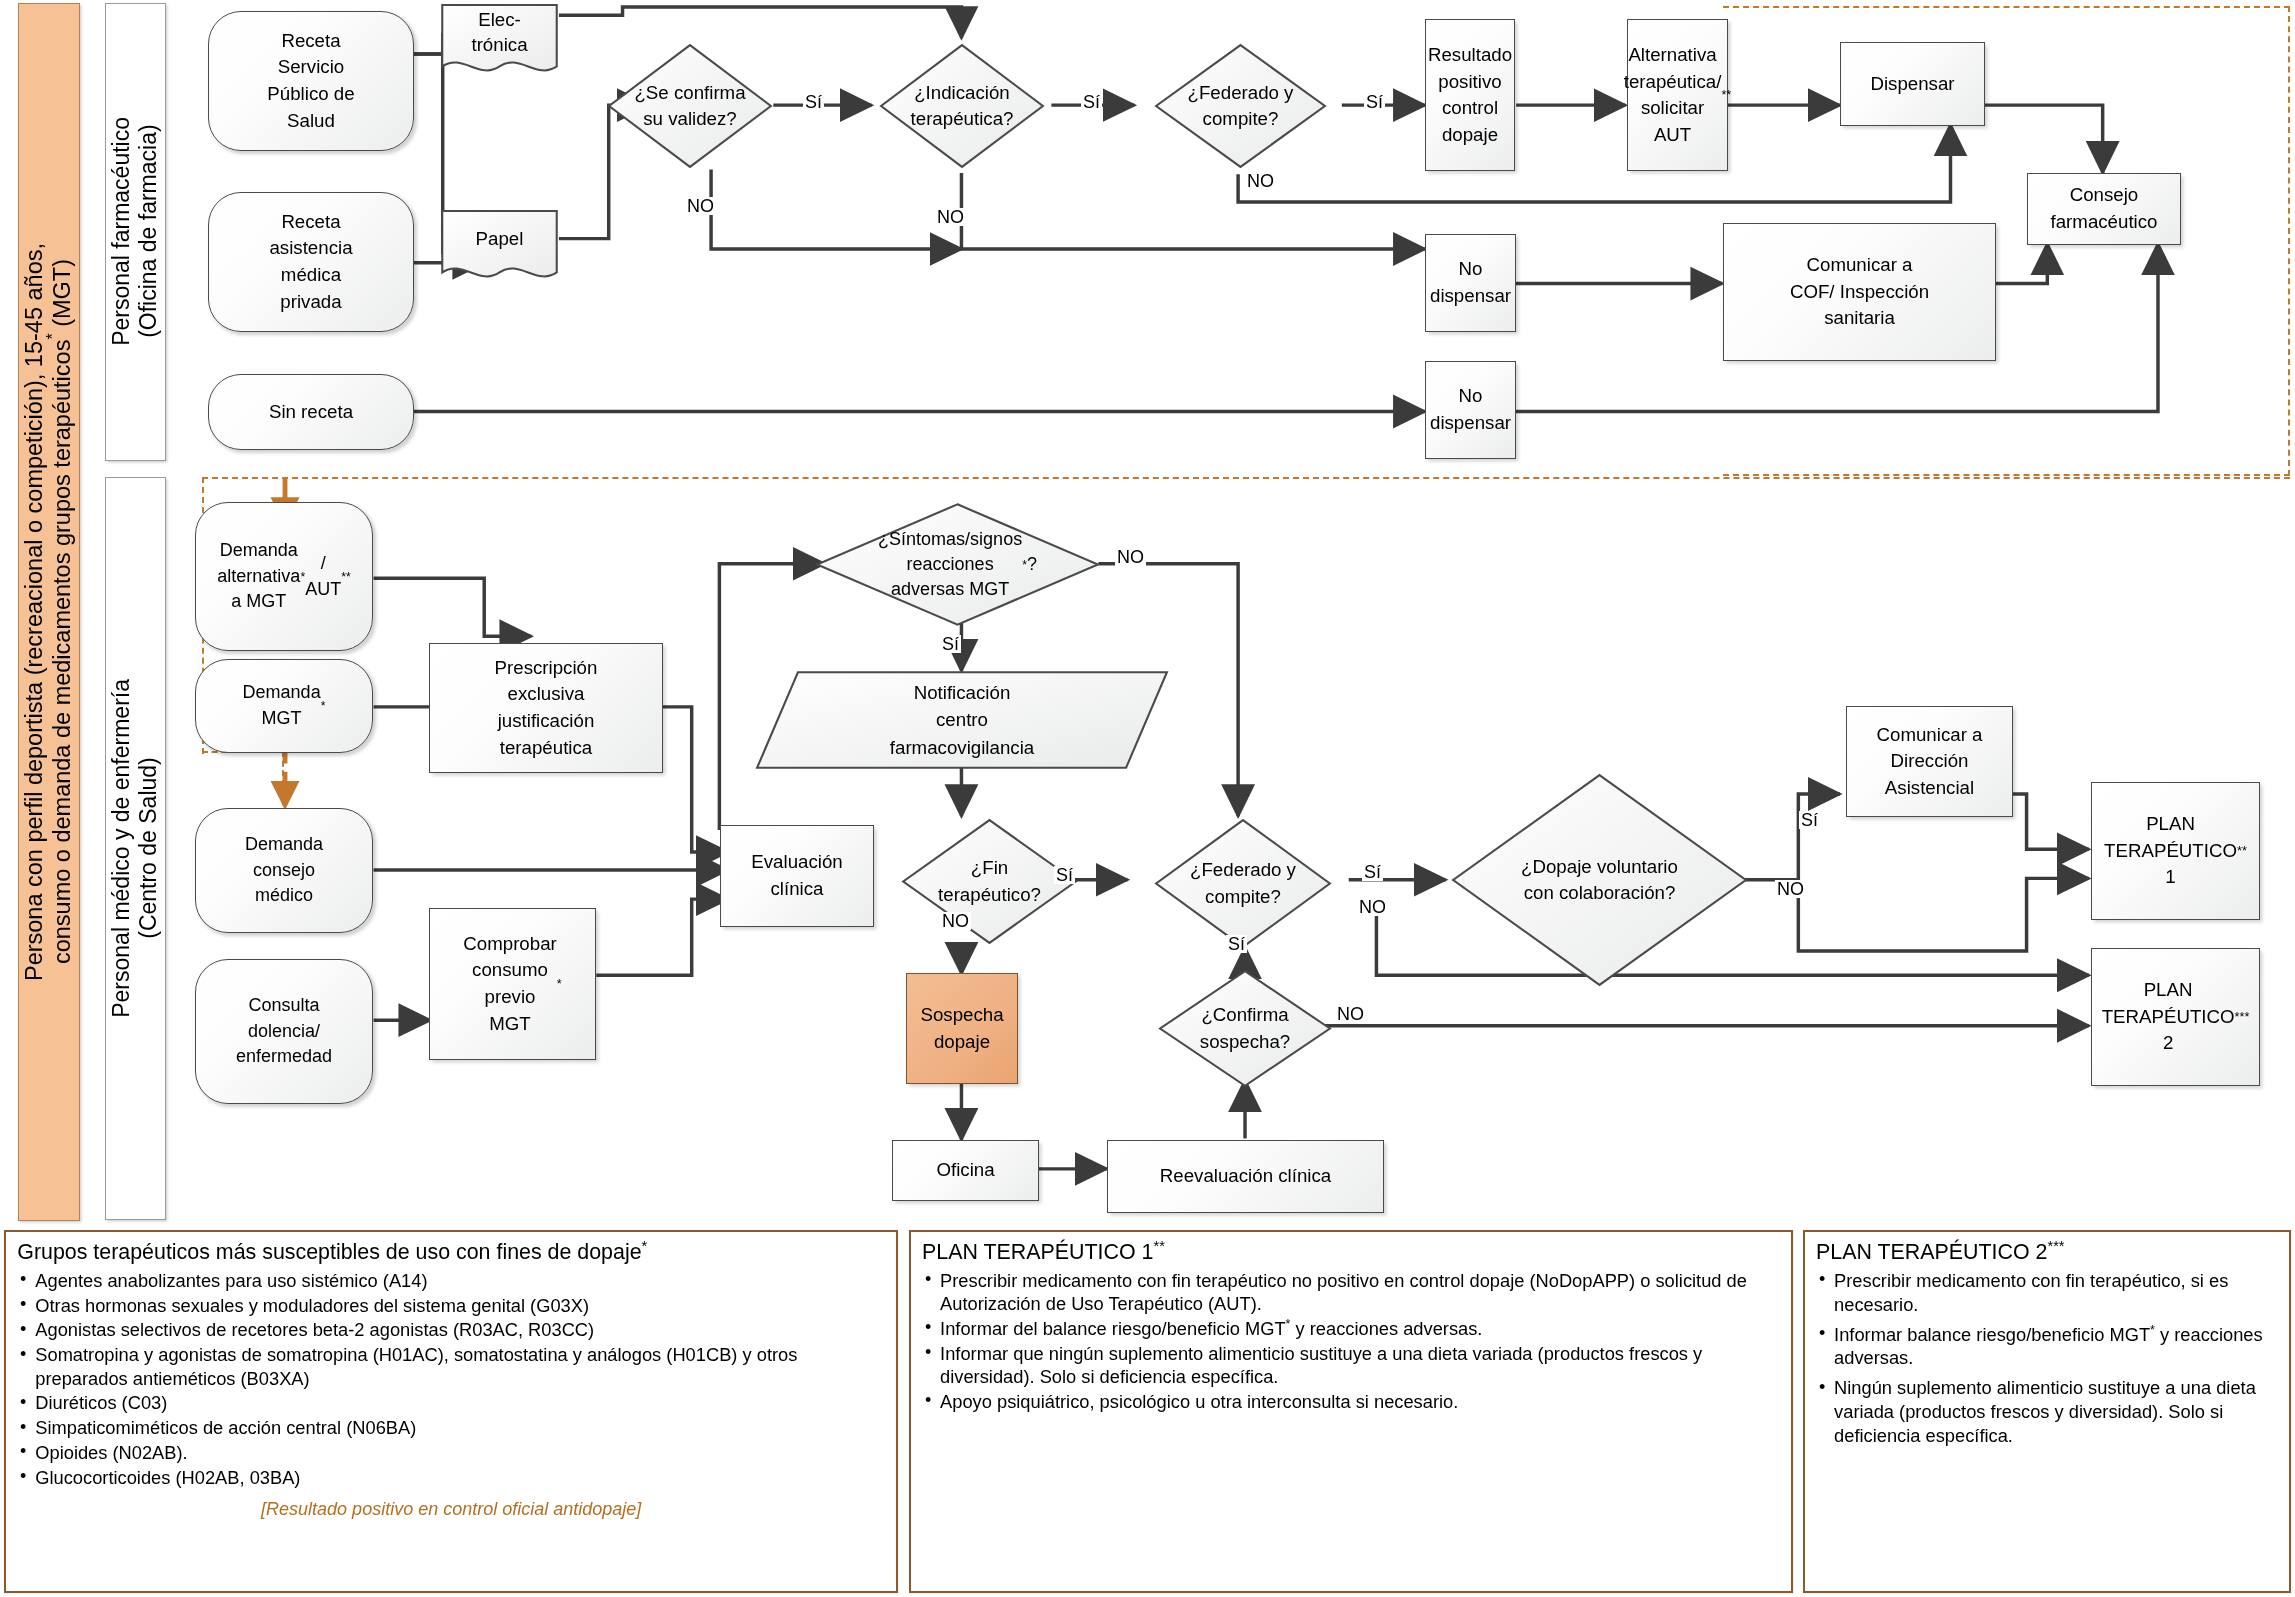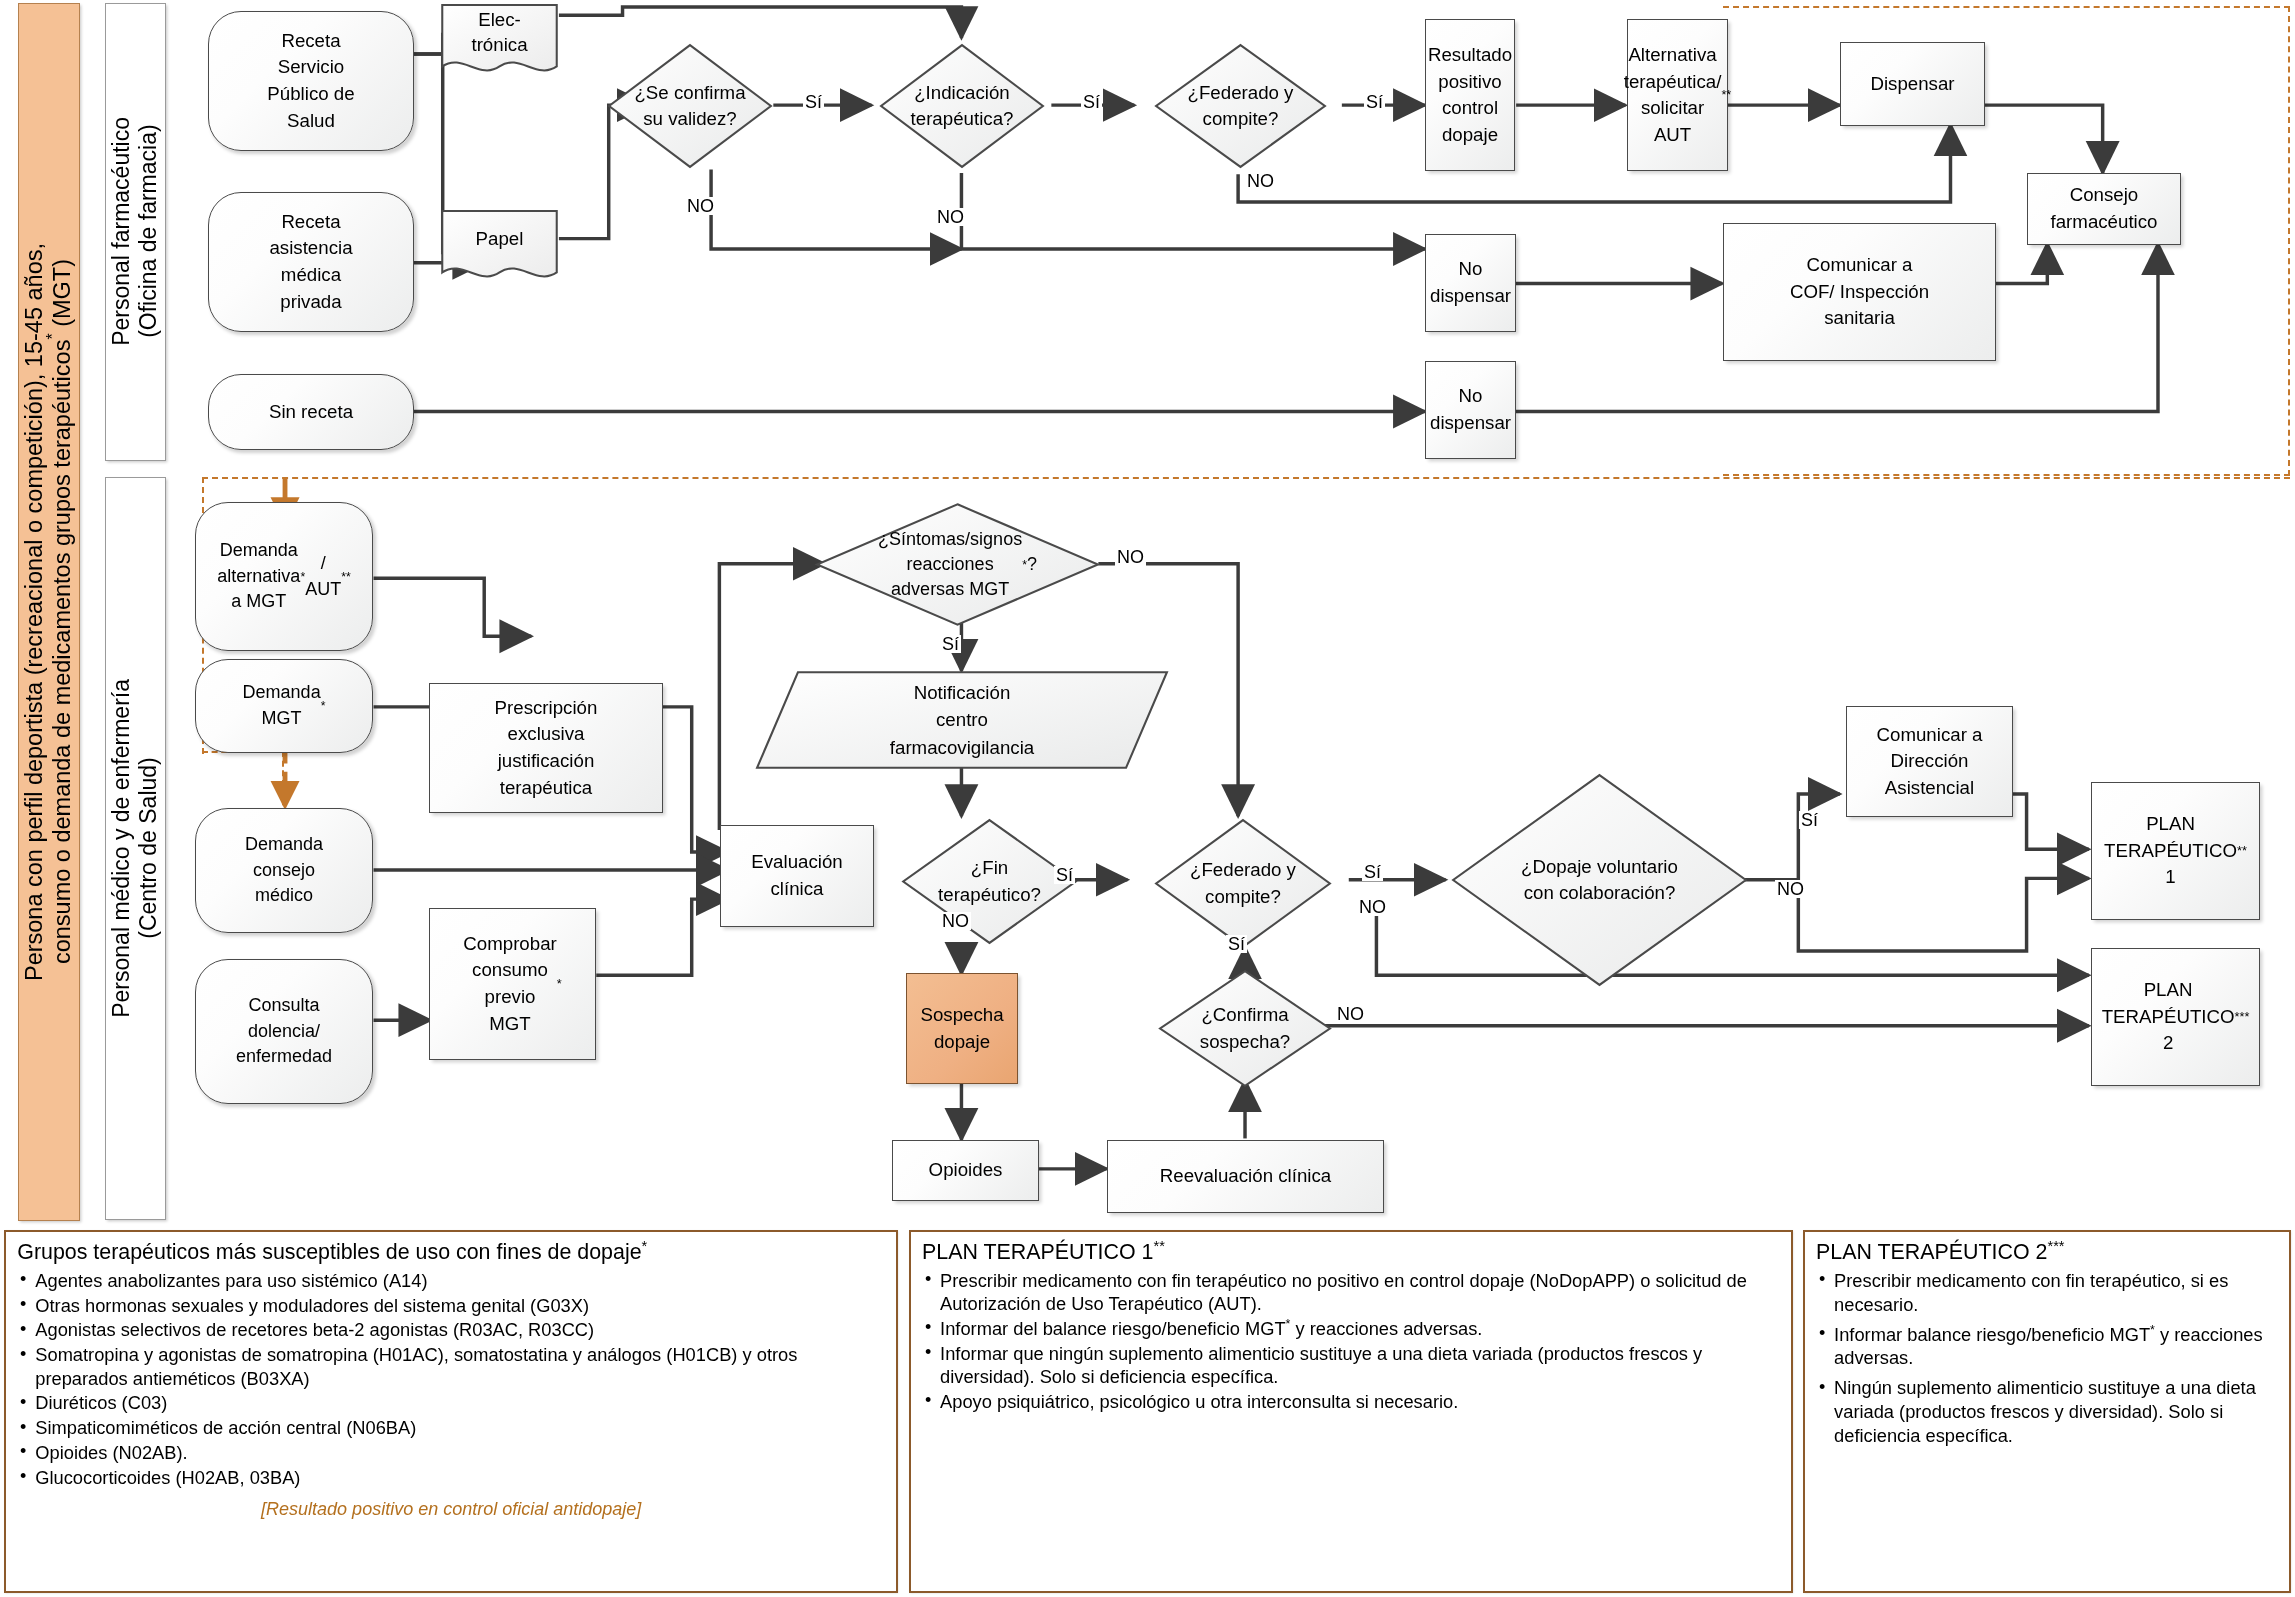--- a/index.html
+++ b/index.html
@@ -345,21 +345,21 @@
 MGT<sup>*</sup></div>
 
   <div class="node term" style="left:195px;top:808px;width:178px;height:125px;white-space:pre-line;font-size:18px;">Demanda
 consejo
 médico</div>
 
   <div class="node term" style="left:195px;top:959px;width:178px;height:145px;white-space:pre-line;font-size:18px;">Consulta
 dolencia/
 enfermedad</div>
 
-  <div class="node proc" style="left:429px;top:643px;width:234px;height:130px;white-space:pre-line;margin-top:40px;">Prescripción
+  <div class="node proc" style="left:429px;top:643px;width:234px;height:130px;white-space:pre-line;">Prescripción
 exclusiva
 justificación
 terapéutica</div>
 
   <div class="node proc" style="left:429px;top:908px;width:167px;height:152px;white-space:pre-line;">Comprobar
 consumo
 previo
 MGT<sup>*</sup></div>
 
   <div class="node proc" style="left:720px;top:825px;width:154px;height:102px;white-space:pre-line;">Evaluación
@@ -409,21 +409,21 @@
     <svg width="297" height="214" viewBox="0 0 430 310">
       <polygon points="215,3 427,155 215,307 3,155" fill="url(#gdia)" stroke="#4a4a4a" stroke-width="3"></polygon>
     </svg>
     <div class="dlbl">¿Dopaje voluntario
 con colaboración?</div>
   </div>
 
   <div class="node proc orange" style="left:906px;top:973px;width:112px;height:111px;white-space:pre-line;">Sospecha
 dopaje</div>
 
-  <div class="node proc" style="left:892px;top:1140px;width:147px;height:61px;white-space:pre-line;">Opioides</div>
+  <div class="node proc" style="left:892px;top:1140px;width:147px;height:61px;white-space:pre-line;">Oficina</div>
 
   <div class="node proc" style="left:1107px;top:1140px;width:277px;height:73px;white-space:pre-line;">Reevaluación clínica</div>
 
   <div class="dia" style="left:1158px;top:969px;width:174px;height:119px;">
     <svg width="174" height="119" viewBox="0 0 252 172">
       <polygon points="126,3 249,86 126,169 3,86" fill="url(#gdia)" stroke="#4a4a4a" stroke-width="3"></polygon>
     </svg>
     <div class="dlbl">¿Confirma
 sospecha?</div>
   </div>

